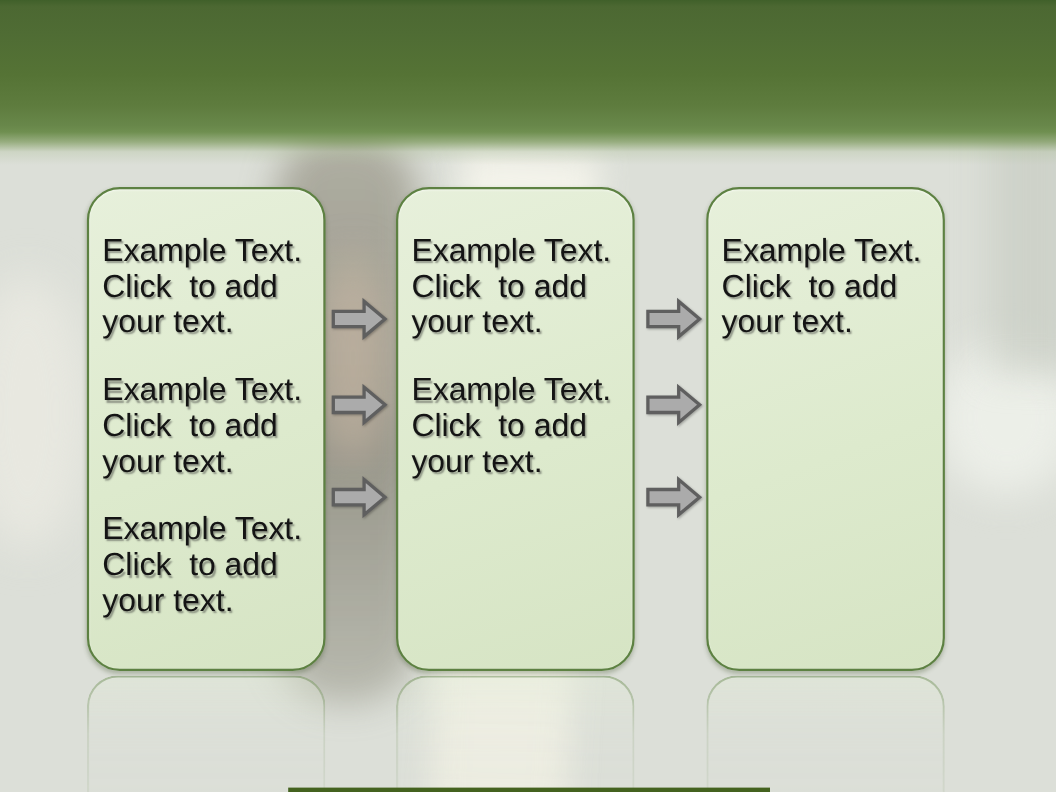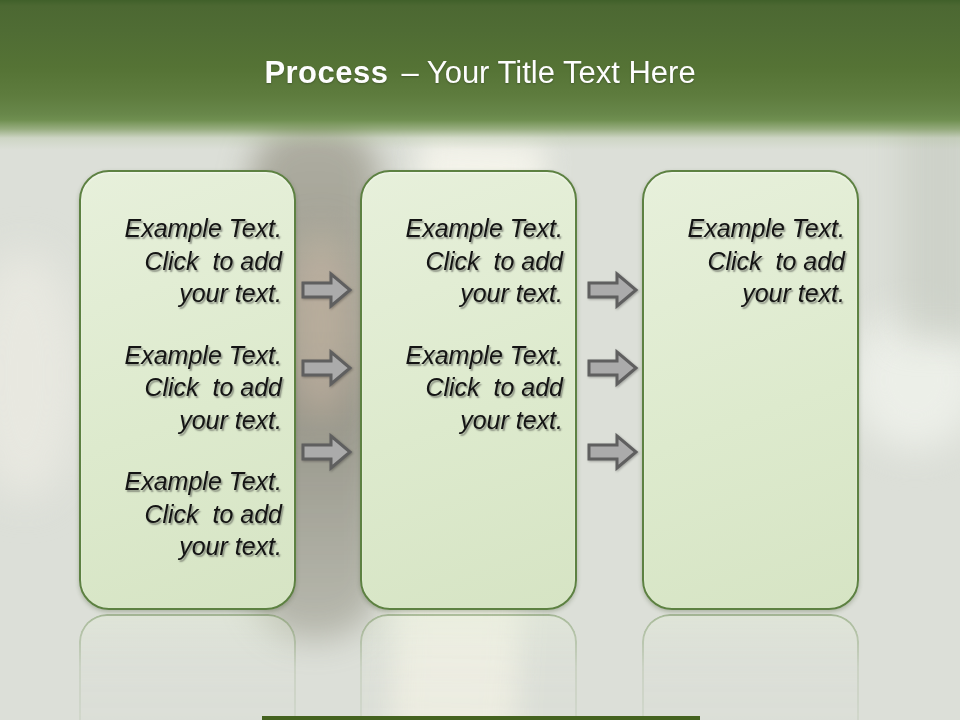--- a/index.html
+++ b/index.html
@@ -41,21 +41,21 @@
   
   .pbox{
     position:absolute;top:170px;width:217px;height:440px;box-sizing:border-box;
     border:2.5px solid #5d8142;border-radius:30px;
     background:linear-gradient(160deg,#e7f0db 0%,#ddeacd 55%,#d6e4c4 100%);
     box-shadow:0 2px 4px rgba(60,80,40,0.30), inset 0 1px 2px rgba(255,255,255,0.6);
     padding:40px 12px 0 12px;
   }
   .pbox.b1{left:79px;} .pbox.b2{left:360px;} .pbox.b3{left:642px;}
   .tblock{
-    font-style:italic;font-size:25px;line-height:32.5px;text-align:right;
+    font-size:29px;line-height:32.5px;text-align:left;
     color:#141414;white-space:pre-wrap;margin:0 0 29px 0;
     text-shadow:1.5px 2px 1.5px rgba(45,45,45,0.45);
   }
   
   .arrow{position:absolute;width:53px;height:40px;filter:drop-shadow(1px 1.5px 1px rgba(0,0,0,0.28));}
   .ag1{left:300px;} .ag2{left:586px;}
   .ar1{top:270px;} .ar2{top:348px;} .ar3{top:432px;}
   .arrow svg{display:block;width:100%;height:100%;}
   .arrow path{fill:#ababab;stroke:#5f5f5f;stroke-width:3;stroke-linejoin:miter;}
   
@@ -78,23 +78,20 @@
 <div class="slide">
 
   <div class="bg-blob blob-hair"></div>
   <div class="bg-blob blob-skin"></div>
   <div class="bg-blob blob-streak"></div>
   <div class="bg-blob blob-left"></div>
   <div class="bg-blob blob-right"></div>
   <div class="bg-blob blob-rightdark"></div>
 
   <div class="header-band"></div>
-  <div class="slide-title">
-    <span class="t-bold">Process</span><span class="t-rest">– Your Title Text Here</span>
-  </div>
 
   <div class="reflection b1"></div>
   <div class="reflection b2"></div>
   <div class="reflection b3"></div>
 
   <div class="pbox b1">
     <div class="tblock">Example Text.
 Click  to add
 your text.</div>
     <div class="tblock">Example Text.

